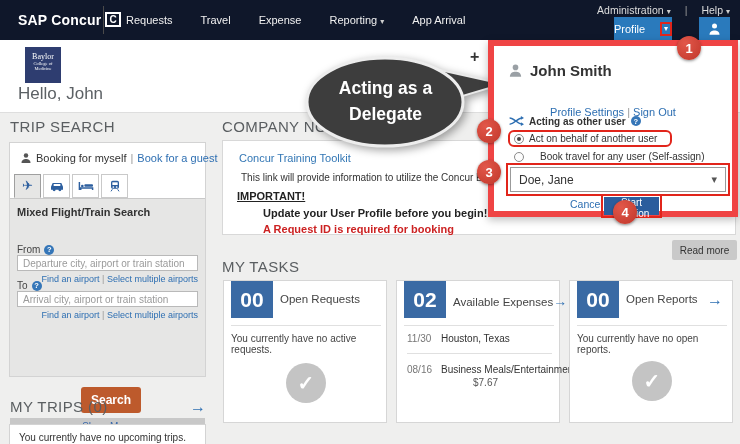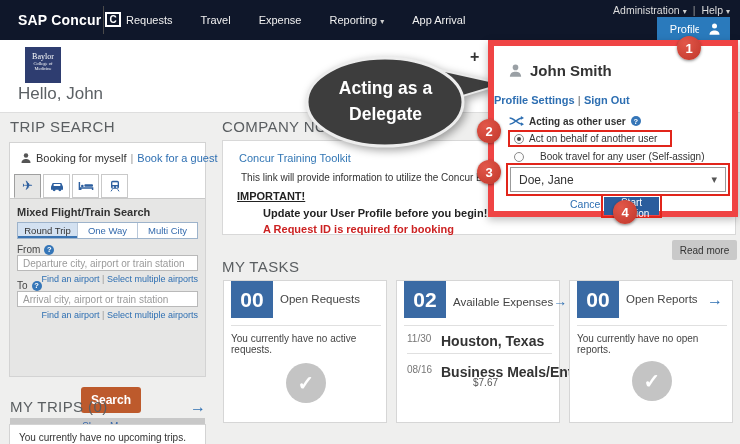--- a/index.html
+++ b/index.html
@@ -8,22 +8,22 @@
   #stage { position:relative; width:740px; height:444px; overflow:hidden; background:#efefee; }
 
   
   .topbar { position:absolute; left:0; top:0; width:740px; height:40px; background:#0f172a; z-index:5; }
   .brand { position:absolute; left:18px; top:12px; color:#fff; font-weight:bold; font-size:14px; letter-spacing:.2px; }
   .brand-badge { display:inline-block; border:2px solid #fff; font-size:10px; line-height:11px; padding:0 2px; margin-left:4px; vertical-align:2px; font-weight:bold; }
   .nav-divider { position:absolute; left:103px; top:6px; width:1px; height:28px; background:#4a4a4a; }
   .topnav { position:absolute; left:112px; top:0; height:40px; display:flex; align-items:center; }
   .topnav .nav-item { color:#f0f0f0; font-size:11px; padding:0 14px; cursor:default; white-space:nowrap; }
   .topnav .caret, .tr-caret { font-size:8px; color:#cfcfcf; margin-left:3px; }
-  .top-right { position:absolute; right:10px; top:4px; font-size:10.5px; color:#ddd; display:flex; align-items:center; gap:6px; }
-  .profile-btn { position:absolute; left:657px; top:17px; width:58px; height:23px; background:#2a7abc; color:#fff; font-size:11px; display:flex; align-items:center; justify-content:flex-end; gap:2px; }
+  .top-right { position:absolute; right:10px; top:4px; font-size:10.5px; color:#ddd; display:flex; align-items:center; gap:14px; }
+  .profile-btn { position:absolute; left:614px; top:17px; width:58px; height:23px; background:#2a7abc; color:#fff; font-size:11px; display:flex; align-items:center; justify-content:space-between; gap:2px; }
   .caret-hl { border:2px solid #e1251b; padding:0 2px 1px 2px; font-size:8px; line-height:9px; }
   .avatar-btn { position:absolute; left:699px; top:17px; width:31px; height:23px; background:#2a7abc; display:flex; align-items:center; justify-content:center; }
   .avatar-btn svg { width:15px; height:15px; }
 
   
   .header { position:absolute; left:0; top:40px; width:740px; height:73px; background:#fff; border-bottom:1px solid #dedede; z-index:1; }
   .baylor { position:absolute; left:25px; top:7px; width:36px; height:36px; background:#2e3d70; color:#fff; font-family:"Liberation Serif", serif; text-align:center; padding-top:5px; }
   .baylor .l1 { font-size:8px; display:block; line-height:9px; }
   .baylor .l2, .baylor .l3 { font-size:4.5px; display:block; line-height:5px; }
   .greeting { position:absolute; left:18px; top:44px; font-size:17px; color:#5c6165; }
@@ -73,35 +73,35 @@
   
   .card { position:absolute; top:280px; width:164px; height:143px; background:#fff; border:1px solid #d6d6d6; z-index:1; }
   .count-sq { position:absolute; left:7px; top:0; width:42px; height:37px; background:#3a6aa4; color:#fff; font-size:21px; font-weight:bold; display:flex; align-items:center; justify-content:center; }
   .card-title { position:absolute; left:56px; top:12px; font-size:11.5px; color:#444; white-space:nowrap; }
   .card-title .card-arrow { font-size:14px; }
   .card-arrow-right { position:absolute; right:9px; top:10px; }
   .card-div { position:absolute; left:7px; width:150px; height:1px; background:#e0e0e0; }
   .card-empty { position:absolute; left:7px; top:52px; font-size:10px; color:#444; }
   .check-circle { position:absolute; left:62px; width:40px; height:40px; border-radius:50%; background:#c4c4c4; color:#fff; font-size:20px; font-weight:bold; display:flex; align-items:center; justify-content:center; }
   .row-date { position:absolute; left:10px; font-size:10px; color:#777; }
-  .row-label { position:absolute; left:44px; font-size:14px; font-weight:bold; color:#333; white-space:nowrap; }
+  .row-label { position:absolute; left:44px; font-size:10px; font-weight:normal; color:#333; white-space:nowrap; }
   .row-amount { position:absolute; left:44px; font-size:10px; color:#555;padding-left:32px; }
 
   
   .bubble { position:absolute; left:303px; top:54px; width:210px; height:110px; z-index:28; pointer-events:none; }
   .bubble svg { filter:drop-shadow(3px 3px 4px rgba(0,0,0,.35)); }
   .bubble-text { position:absolute; left:10px; top:21px; width:145px; text-align:center; color:#fff; font-size:17.5px; font-weight:bold; line-height:26px; }
   .bubble-text span { display:block; }
 
   
   .panel { position:absolute; left:488px; top:40px; width:250px; height:177px; background:#fff; border:6px solid #ef4444; box-shadow:0 3px 8px rgba(0,0,0,.25); z-index:30; }
   .panel-user { position:absolute; left:14px; top:16px; display:flex; align-items:center; gap:7px; }
   .panel-user svg { width:15px; height:15px; }
   .panel-username { font-size:15px; font-weight:bold; color:#333; }
-  .panel-links { position:absolute; left:0; top:48px; width:100%; font-size:11px;font-weight:bold; }
+  .panel-links { position:absolute; left:0; top:60px; width:100%; text-align:center; font-size:11px; }
   .acting-row { position:absolute; left:15px; top:69px; display:flex; align-items:center; gap:5px; }
   .acting-row svg { width:15px; height:12px; }
   .acting-title { font-size:10px; font-weight:bold; color:#333; }
   .hl-box { position:absolute; border:2px solid #e1251b; }
   .radio-row { display:flex; align-items:center; gap:5px; font-size:10px; color:#333; white-space:nowrap; }
   .radio { width:10px; height:10px; border-radius:50%; border:1px solid #8a8a8a; background:#fdfdfd; position:relative; flex:none; }
   .radio.sel::after { content:""; position:absolute; left:2px; top:2px; width:4px; height:4px; border-radius:50%; background:#444; }
   .select-box { position:absolute; left:16px; top:121px; width:216px; height:25px; border:1px solid #9a9a9a; background:#fff; display:flex; align-items:center; padding:0 8px; cursor:pointer; }
   .select-box .val { font-size:12px; color:#333; flex:1; }
   .select-box .chev { font-size:11px; color:#555; }
@@ -187,25 +187,20 @@
             <rect x="4" y="1" width="12" height="12" rx="2.5" fill="#2d5f9f"></rect>
             <rect x="6" y="3.5" width="8" height="4" fill="#fff"></rect>
             <circle cx="7.5" cy="10.5" r="1.3" fill="#fff"></circle>
             <circle cx="12.5" cy="10.5" r="1.3" fill="#fff"></circle>
             <path d="M6 14 L4 17 M14 14 L16 17" stroke="#2d5f9f" stroke-width="1.5"></path>
           </svg>
       </div>
     </div>
     <div class="ts-form">
       <div class="mixed-title">Mixed Flight/Train Search</div>
-      <div class="segmented">
-        <div class="seg active">Round Trip</div>
-        <div class="seg">One Way</div>
-        <div class="seg">Multi City</div>
-      </div>
       <div class="field-label" style="left:7px; top:45px;align-items:center;">
         <span>From</span>
         <span class="q-icon">?</span>
       </div>
       <input class="ts-input" style="top: 56px;" type="text" placeholder="Departure city, airport or train station">
       <div class="airport-links" style="top:75px;">
         <span class="link">Find an airport</span>
         <span class="pipe">|</span>
         <span class="link">Select multiple airports</span>
       </div>
@@ -302,21 +297,21 @@
     <div class="acting-row">
       <svg viewBox="0 0 24 18">
         <path d="M1 4 C8 4 14 14 21 14" stroke="#2e6fb2" stroke-width="2.4" fill="none"></path>
         <path d="M1 14 C8 14 14 4 21 4" stroke="#2e6fb2" stroke-width="2.4" fill="none"></path>
         <polygon points="19,1 24,4 19,7" fill="#2e6fb2"></polygon>
         <polygon points="19,11 24,14 19,17" fill="#2e6fb2"></polygon>
       </svg>
       <span class="acting-title">Acting as other user</span>
       <span class="q-icon">?</span>
     </div>
-    <div class="hl-box" style="left:14px; top:84px; width:164px; height:17px;">
+    <div class="hl-box" style="left:14px; top:84px; width:164px; height:17px;border-radius:6px;">
       <div class="radio-row" style="margin:1px 0 0 4px;">
         <span class="radio sel"></span>
         <span>Act on behalf of another user</span>
       </div>
     </div>
     <div class="radio-row" style="position:absolute; left:20px; top:105px;gap:16px;">
       <span class="radio"></span>
       <span>Book travel for any user (Self-assign)</span>
     </div>
     <div class="hl-box" style="left:12px; top:117px; width:224px; height:33px;"></div>

